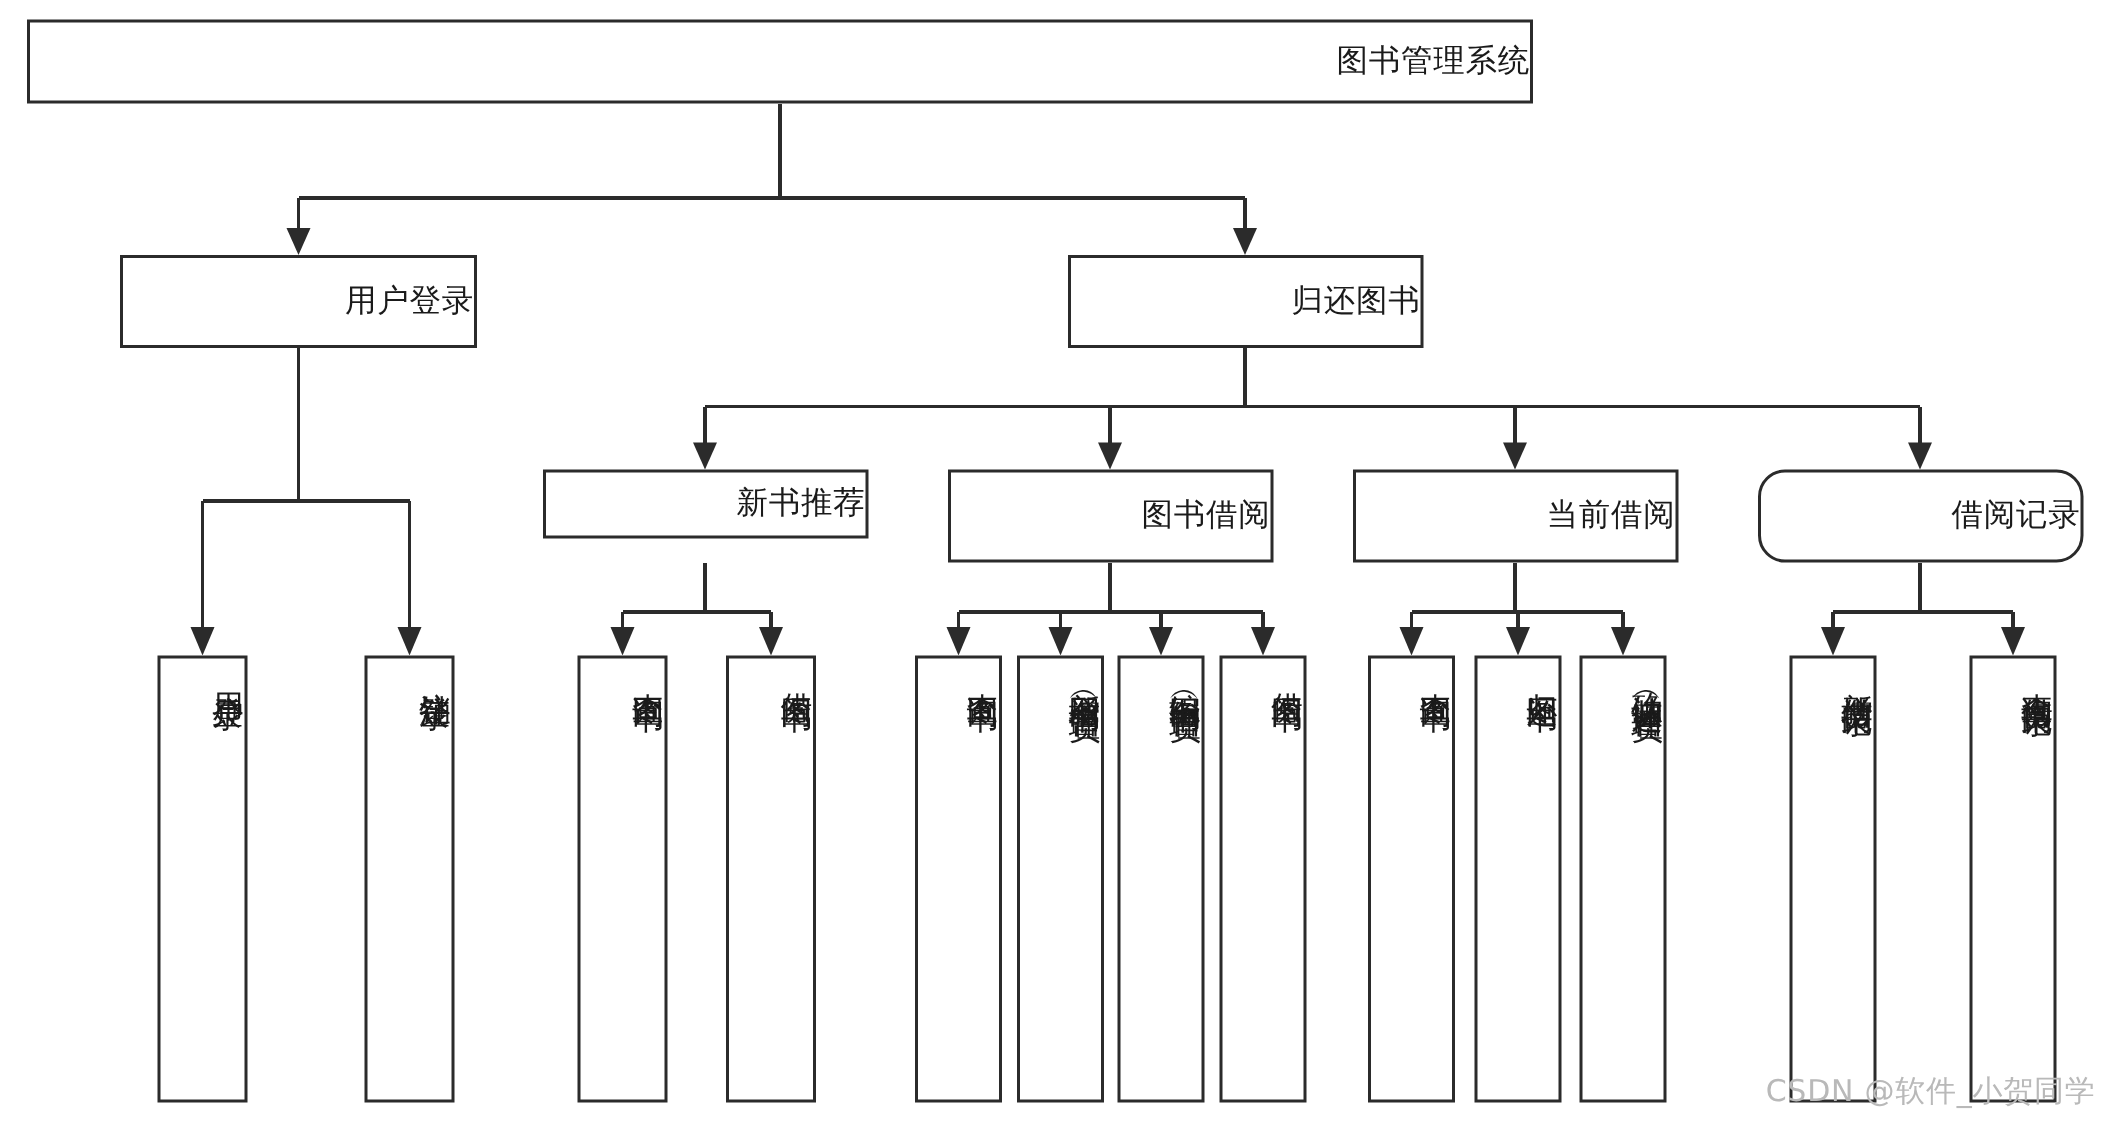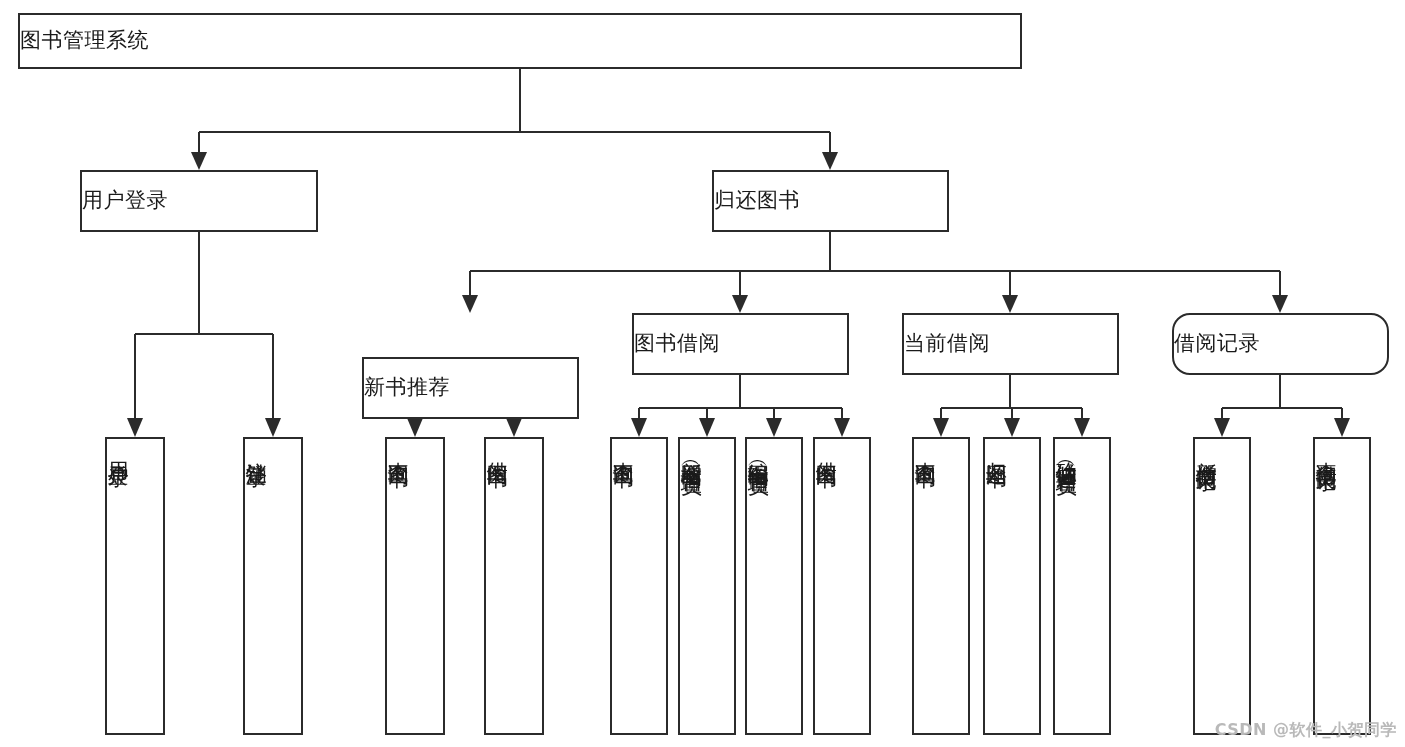--- a/index.html
+++ b/index.html
@@ -25,21 +25,21 @@
     width: 1405px;
     height: 747px;
   }
   .node {
     position: absolute;
     box-sizing: border-box;
     background: #ffffff;
     border: 2px solid #2b2b2b;
     display: flex;
     align-items: center;
-    justify-content: flex-start;
+    justify-content: flex-end;
     color: #1a1a1a;
   }
   .node-label {
     display: block;
     text-align: center;
     line-height: 1.12;
     color: #1a1a1a;
     letter-spacing: 0.5px;
   }
   .node.horizontal .node-label {
@@ -55,26 +55,25 @@
     text-orientation: upright;
     font-size: 21px;
     line-height: 1.06;
     letter-spacing: 2px;
     white-space: nowrap;
   }
   .watermark {
     position: absolute;
     right: 8px;
     bottom: 6px;
-    font-size: 16px;
+    font-size: 20px;
     color: #b9b9b9;
     letter-spacing: 0.5px;
     white-space: nowrap;
     pointer-events: none;
-    font-weight: bold;
   }
 </style>
 </head>
 <body>
 
 <div id="diagram-root">
 
   <svg id="diagram-svg" viewBox="0 0 1405 747" xmlns="http://www.w3.org/2000/svg">
     <defs>
       <marker id="arrow" viewBox="0 0 10 12" refX="5" refY="11.5" markerWidth="10" markerHeight="12" orient="auto-start-reverse" markerUnits="userSpaceOnUse">
@@ -152,21 +151,21 @@
     <span class="node-label">图书管理系统</span>
   </div>
 
   <div class="node horizontal" style="left:80px; top:170px; width:238px; height:62px;">
     <span class="node-label">用户登录</span>
   </div>
   <div class="node horizontal" style="left:712px; top:170px; width:237px; height:62px;">
     <span class="node-label">归还图书</span>
   </div>
 
-  <div class="node horizontal" style="left:362px; top:313px; width:217px; height:62px;margin-top:44px;">
+  <div class="node horizontal" style="left:362px; top:313px; width:217px; height:46px;">
     <span class="node-label">新书推荐</span>
   </div>
   <div class="node horizontal" style="left:632px; top:313px; width:217px; height:62px;">
     <span class="node-label">图书借阅</span>
   </div>
   <div class="node horizontal" style="left:902px; top:313px; width:217px; height:62px;">
     <span class="node-label">当前借阅</span>
   </div>
   <div class="node horizontal" style="left:1172px; top:313px; width:217px; height:62px;border-radius:18px;">
     <span class="node-label">借阅记录</span>

